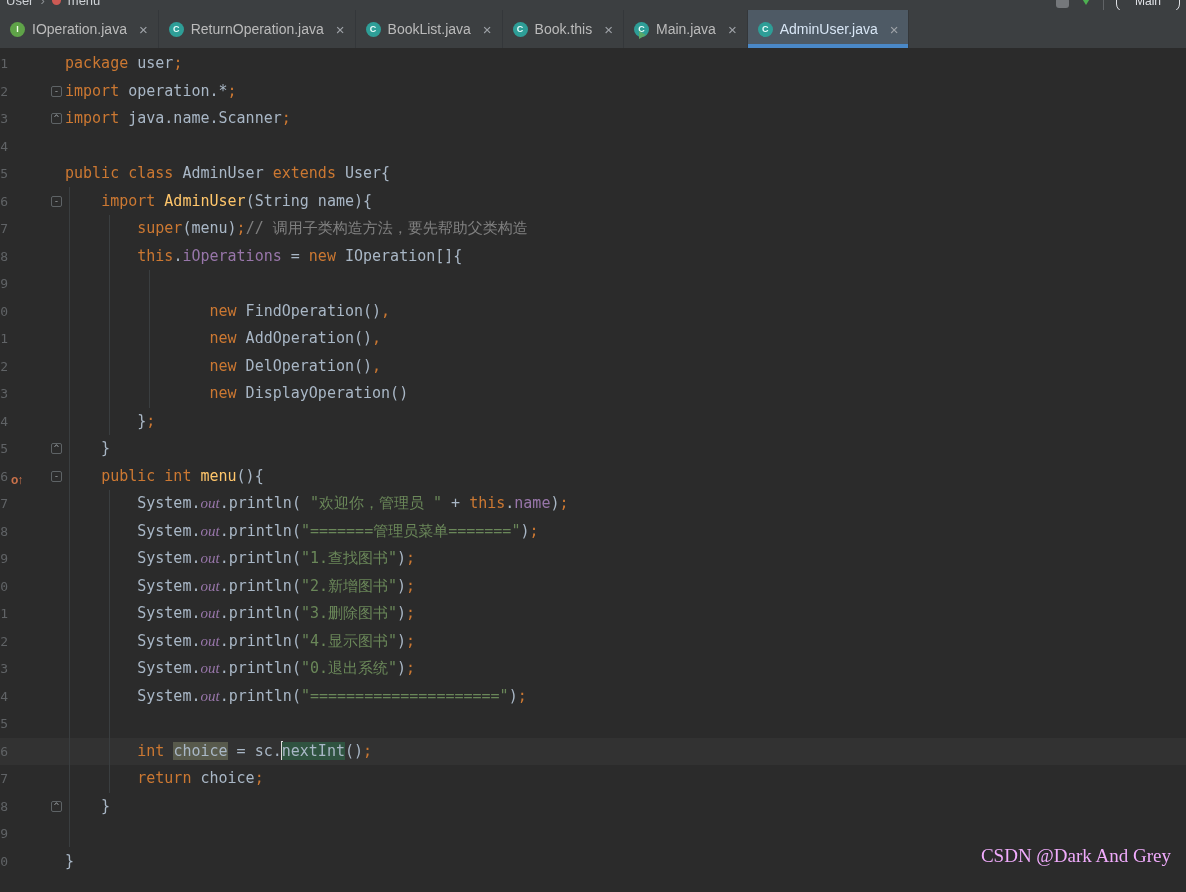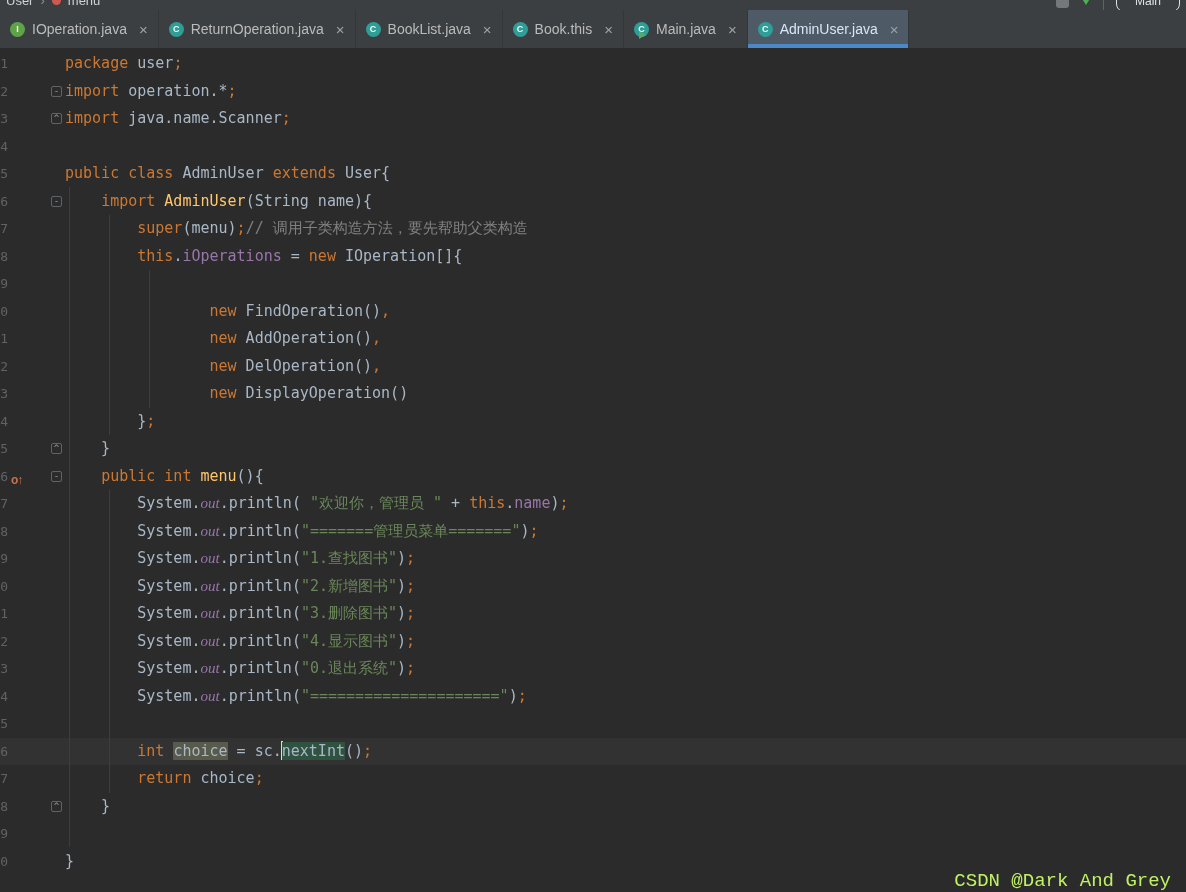--- a/index.html
+++ b/index.html
@@ -52,22 +52,22 @@
   .fold{position:absolute;left:51px;top:8px;width:11px;height:11px;box-sizing:border-box;
     border:1px solid #5e6366;border-radius:2px;color:#9ba0a3;font-size:9px;line-height:9px;
     text-align:center;font-family:"DejaVu Sans Mono",monospace;}
   .ovr{position:absolute;left:11px;top:4px;color:#c9714a;font-size:12px;font-weight:bold;letter-spacing:-1px;}
   .codetext{white-space:pre;font-family:"DejaVu Sans Mono",monospace;font-size:15px;color:var(--plain);}
   .k{color:var(--kw);} .p{color:var(--plain);} .s{color:var(--str);} .c{color:var(--cmt);}
   .f{color:var(--fld);} .fi{color:var(--fld);font-style:italic;font-family:Liberation Serif, serif;} .m{color:var(--mth);}
   .hlw{background:var(--hl_write);} .hlr{background:var(--hl_read);}
   .caret{display:inline-block;width:2px;height:19px;background:#dcdcdc;margin:0 -1px;vertical-align:-4px;}
 
-  .watermark{position:absolute;right:15px;bottom:0;color:#bef264;font-size:19px;
-    font-family:Liberation Mono, monospace;z-index:5;}
+  .watermark{position:absolute;right:15px;bottom:25px;color:#f0abfc;font-size:19px;
+    font-family:Liberation Serif, serif;z-index:5;}
 </style>
 </head>
 <body>
 
 <div>
 
   <div class="topbar">
     <div class="crumbs">
       <span class="crumb">User</span>
       <span class="csep">›</span>

